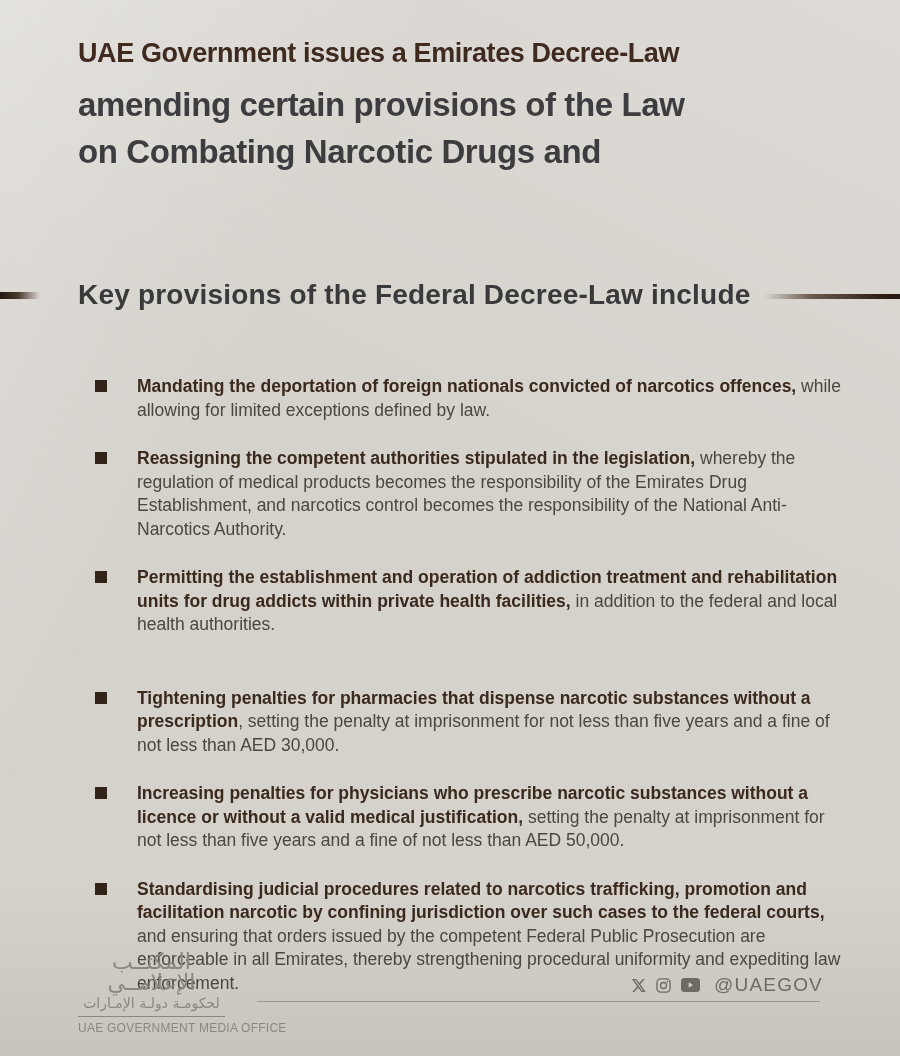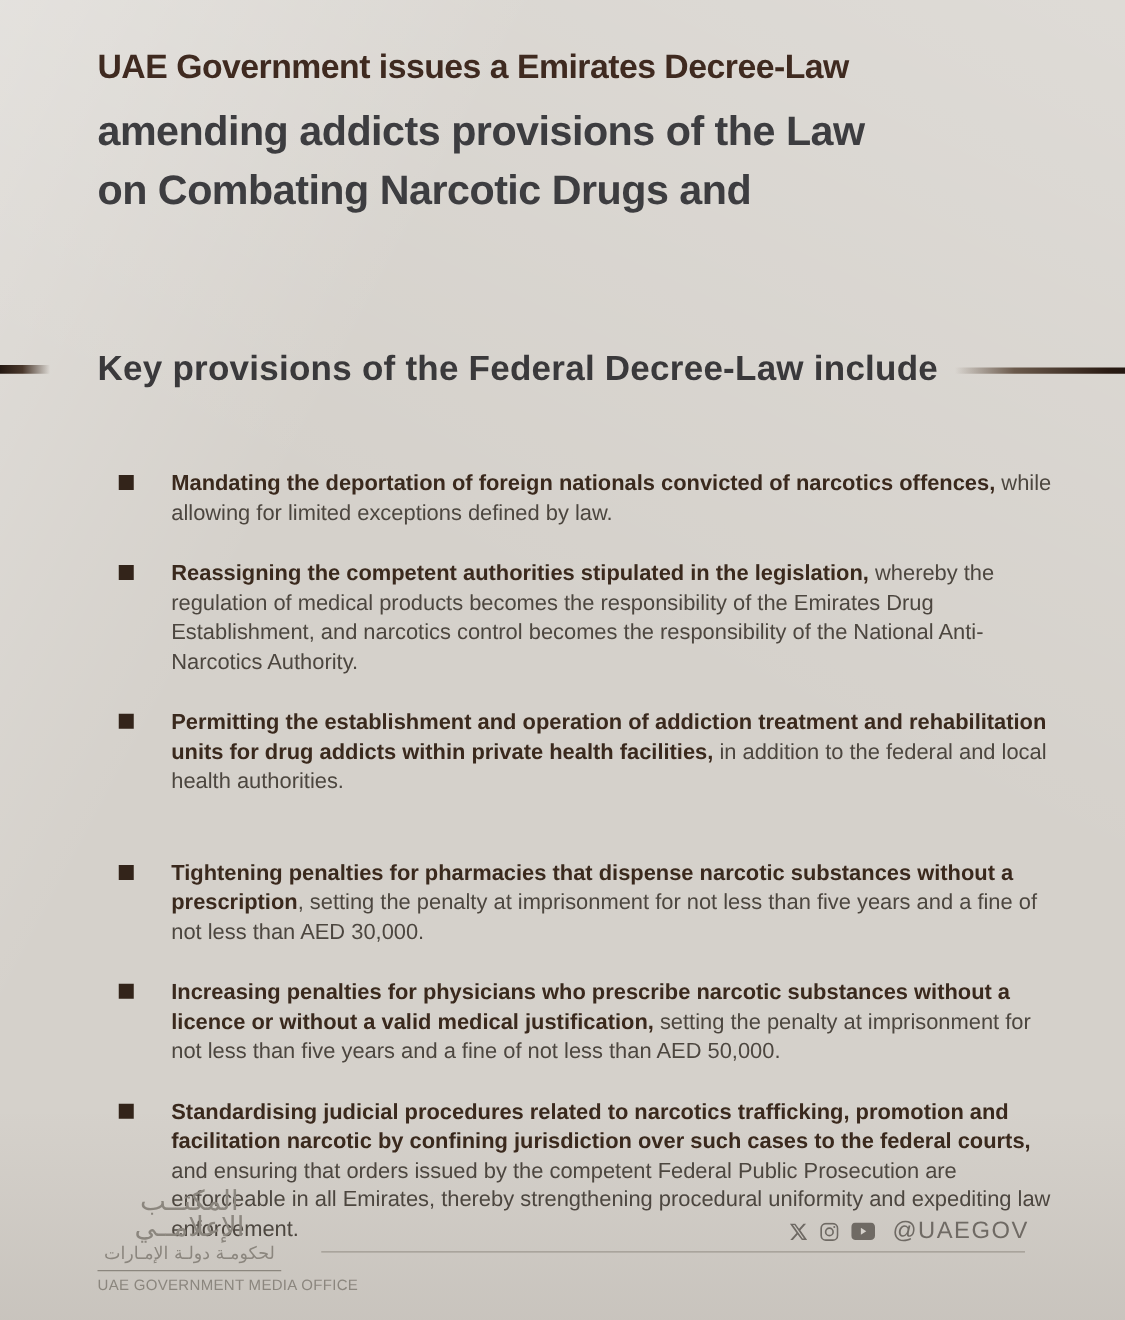--- a/index.html
+++ b/index.html
@@ -83,21 +83,21 @@
   }
 </style>
 </head>
 <body>
 
 <div class="poster">
 
   <div class="title-block">
     <h1 class="kicker">UAE Government issues a Emirates Decree-Law</h1>
     <div class="main-title">
-      <div>amending addicts provisions of the Law</div>
+      <div>amending certain provisions of the Law</div>
       <div>on Combating Narcotic Drugs and</div>
     </div>
   </div>
 
   <div class="section-header">
     <span class="line-left"></span>
     <span class="section-title">Key provisions of the Federal Decree-Law include</span>
     <span class="line-right"></span>
   </div>
 

